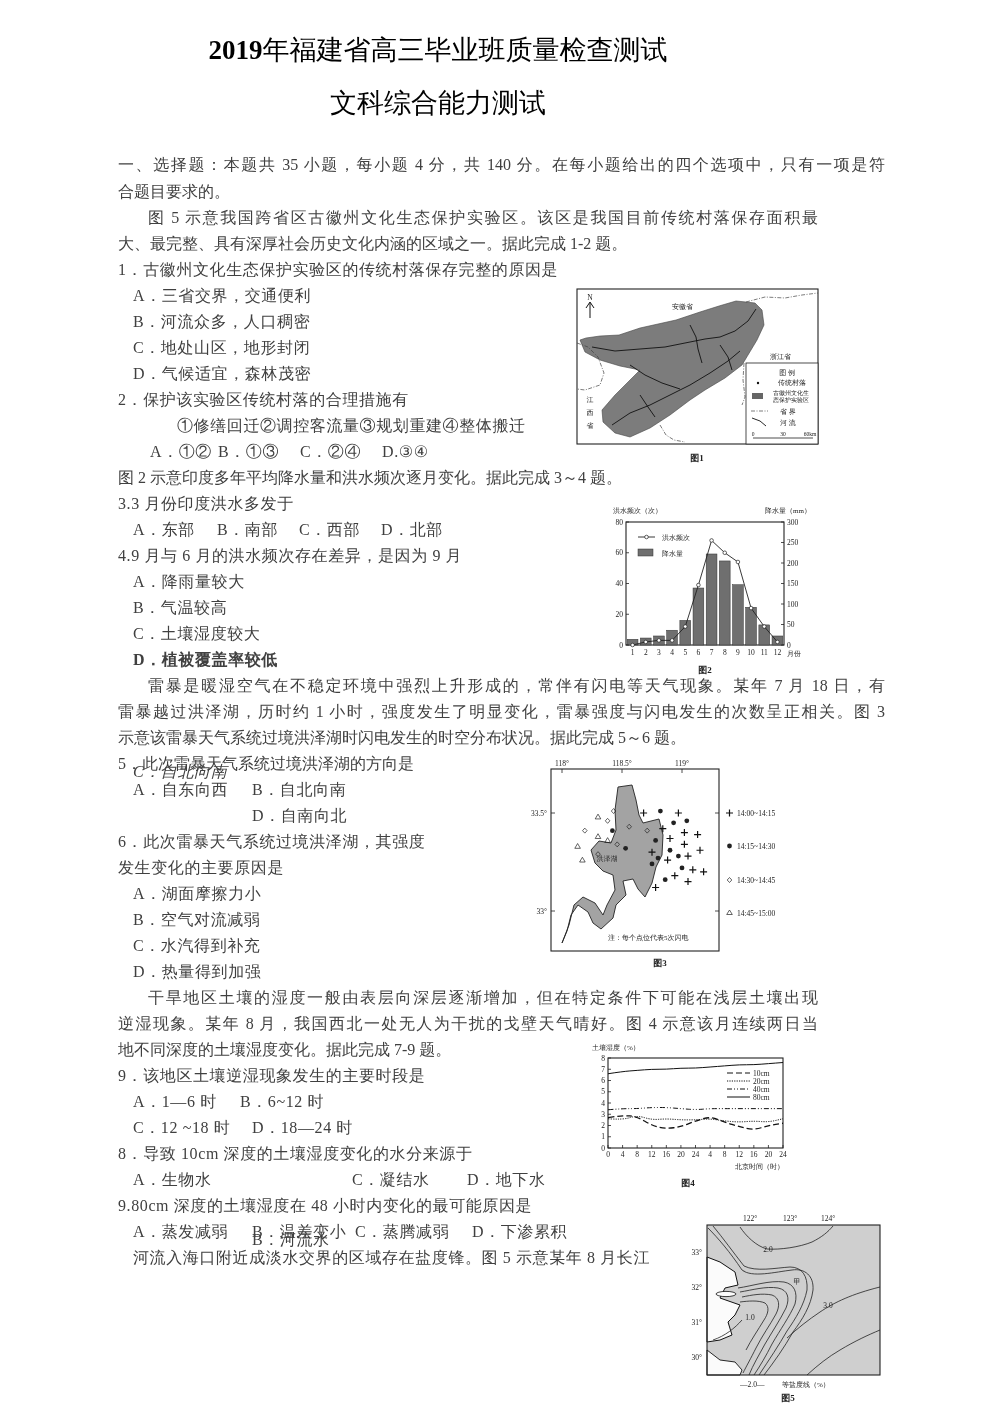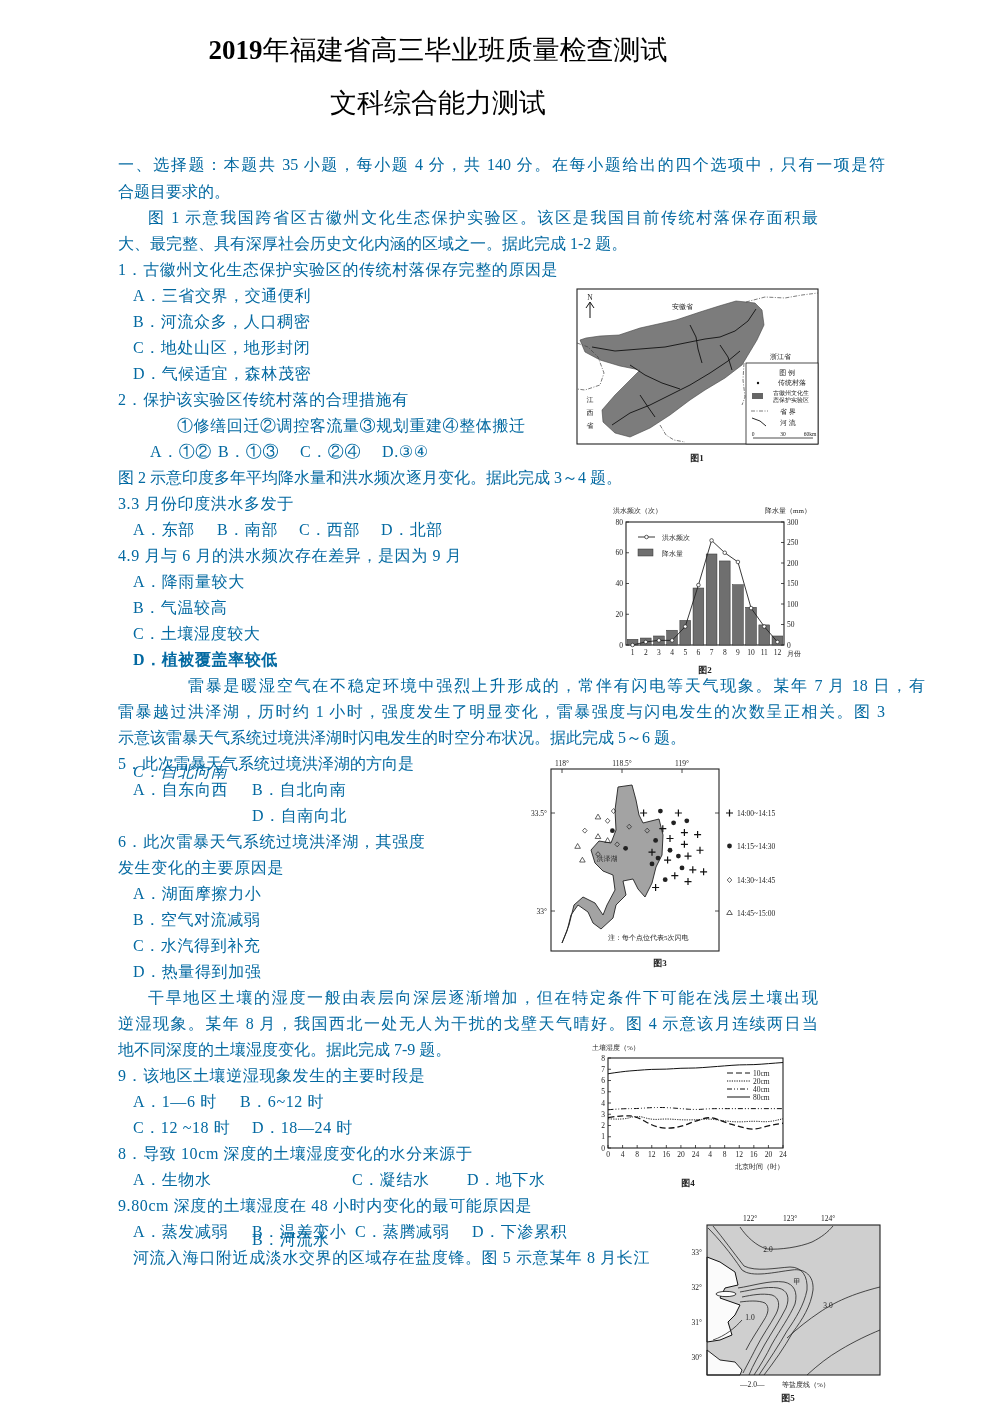--- a/index.html
+++ b/index.html
@@ -1,19 +1,19 @@
 <!DOCTYPE html>
 <html><head>
 <meta charset="utf-8">
 <style>
   html, body { margin: 0; padding: 0; background: #ffffff; }
   body { width: 992px; height: 1403px; position: relative; overflow: hidden; color: #111; }
   .title { position: absolute; left: 0; width: 876px; text-align: center; font-family: "DejaVu Serif", "Liberation Serif", serif; font-size: 27px; line-height: 34px; color: #000; }
   .title .yr { font-weight: bold; font-family: "Liberation Serif", serif; }
-  .ln { position: absolute; white-space: nowrap; font-family: "Liberation Serif", "DejaVu Serif", serif; font-size: 16px; line-height: 20px; color: #0369a1; }
+  .ln { position: absolute; white-space: nowrap; font-family: "Liberation Serif", "DejaVu Serif", serif; font-size: 16px; line-height: 20px; color: #404040; }
   .q { letter-spacing: 0.6px; }
   .jl { text-align: justify; text-align-last: justify; white-space: normal; overflow: hidden; height: 20px; }
   .fig { position: absolute; overflow: visible; font-family: "Liberation Serif", "DejaVu Serif", serif; }
   .fig text { fill: #222; }
   .tick { font-size: 7.5px; }
   .small { font-size: 7px; }
   .cap { font-size: 9px; font-weight: bold; }
   .axis { stroke: #222; stroke-width: 0.8; fill: none; }
   .frame { stroke: #222; stroke-width: 1.1; fill: none; }
   .bar { fill: #6f6f6f; stroke: #333; stroke-width: 0.5; }
@@ -27,21 +27,21 @@
 <body>
 
 <div class="title" style="top:33px;">
   <span class="yr">2019</span><span>年福建省高三毕业班质量检查测试</span>
 </div>
 <div class="title" style="top:86px;">文科综合能力测试</div>
 
 <div class="ln jl" style="top:155px;left:118px;width:767px;">一、选择题：本题共 35 小题，每小题 4 分，共 140 分。在每小题给出的四个选项中，只有一项是符</div>
 <div class="ln" style="top:182px;left:118px;">合题目要求的。</div>
 
-<div class="ln jl" style="top:208px;left:148px;width:670px;">图 1 示意我国跨省区古徽州文化生态保护实验区。该区是我国目前传统村落保存面积最</div>
+<div class="ln jl" style="top:208px;left:148px;width:670px;">图 5 示意我国跨省区古徽州文化生态保护实验区。该区是我国目前传统村落保存面积最</div>
 <div class="ln" style="top:234px;left:118px;">大、最完整、具有深厚社会历史文化内涵的区域之一。据此完成 1-2 题。</div>
 
 <div class="ln q" style="top:260px;left:118px;">1．古徽州文化生态保护实验区的传统村落保存完整的原因是</div>
 <div class="ln q" style="top:286px;left:133px;">A．三省交界，交通便利</div>
 <div class="ln q" style="top:312px;left:133px;">B．河流众多，人口稠密</div>
 <div class="ln q" style="top:338px;left:133px;">C．地处山区，地形封闭</div>
 <div class="ln q" style="top:364px;left:133px;">D．气候适宜，森林茂密</div>
 
 <div class="ln q" style="top:390px;left:118px;">2．保护该实验区传统村落的合理措施有</div>
 <div class="ln q" style="top:416px;left:133px;margin-left:44px;">①修缮回迁②调控客流量③规划重建④整体搬迁</div>
@@ -57,21 +57,21 @@
 <div class="ln q" style="top:520px;left:217px;">B．南部</div>
 <div class="ln q" style="top:520px;left:299px;">C．西部</div>
 <div class="ln q" style="top:520px;left:381px;">D．北部</div>
 
 <div class="ln q" style="top:546px;left:118px;">4.9 月与 6 月的洪水频次存在差异，是因为 9 月</div>
 <div class="ln q" style="top:572px;left:133px;">A．降雨量较大</div>
 <div class="ln q" style="top:598px;left:133px;">B．气温较高</div>
 <div class="ln q" style="top:624px;left:133px;">C．土壤湿度较大</div>
 <div class="ln q" style="top:650px;left:133px;font-weight:bold;">D．植被覆盖率较低</div>
 
-<div class="ln jl" style="top:676px;left:148px;width:737px;margin-left:40px;">雷暴是暖湿空气在不稳定环境中强烈上升形成的，常伴有闪电等天气现象。某年 7 月 18 日，有</div>
+<div class="ln jl" style="top:676px;left:148px;width:737px;">雷暴是暖湿空气在不稳定环境中强烈上升形成的，常伴有闪电等天气现象。某年 7 月 18 日，有</div>
 <div class="ln jl" style="top:702px;left:118px;width:767px;">雷暴越过洪泽湖，历时约 1 小时，强度发生了明显变化，雷暴强度与闪电发生的次数呈正相关。图 3</div>
 <div class="ln" style="top:728px;left:118px;">示意该雷暴天气系统过境洪泽湖时闪电发生的时空分布状况。据此完成 5～6 题。</div>
 
 <div class="ln" style="top:754px;left:118px;">5．此次雷暴天气系统过境洪泽湖的方向是</div>
 <div class="ln q" style="top:780px;left:133px;">A．自东向西</div>
 <div class="ln q" style="top:780px;left:252px;">B．自北向南</div>
 <div class="ln q" style="top:762px;left:133px;font-style:italic;">C．自北向南</div>
 <div class="ln q" style="top:806px;left:252px;">D．自南向北</div>
 
 <div class="ln q" style="top:832px;left:118px;">6．此次雷暴天气系统过境洪泽湖，其强度</div>

